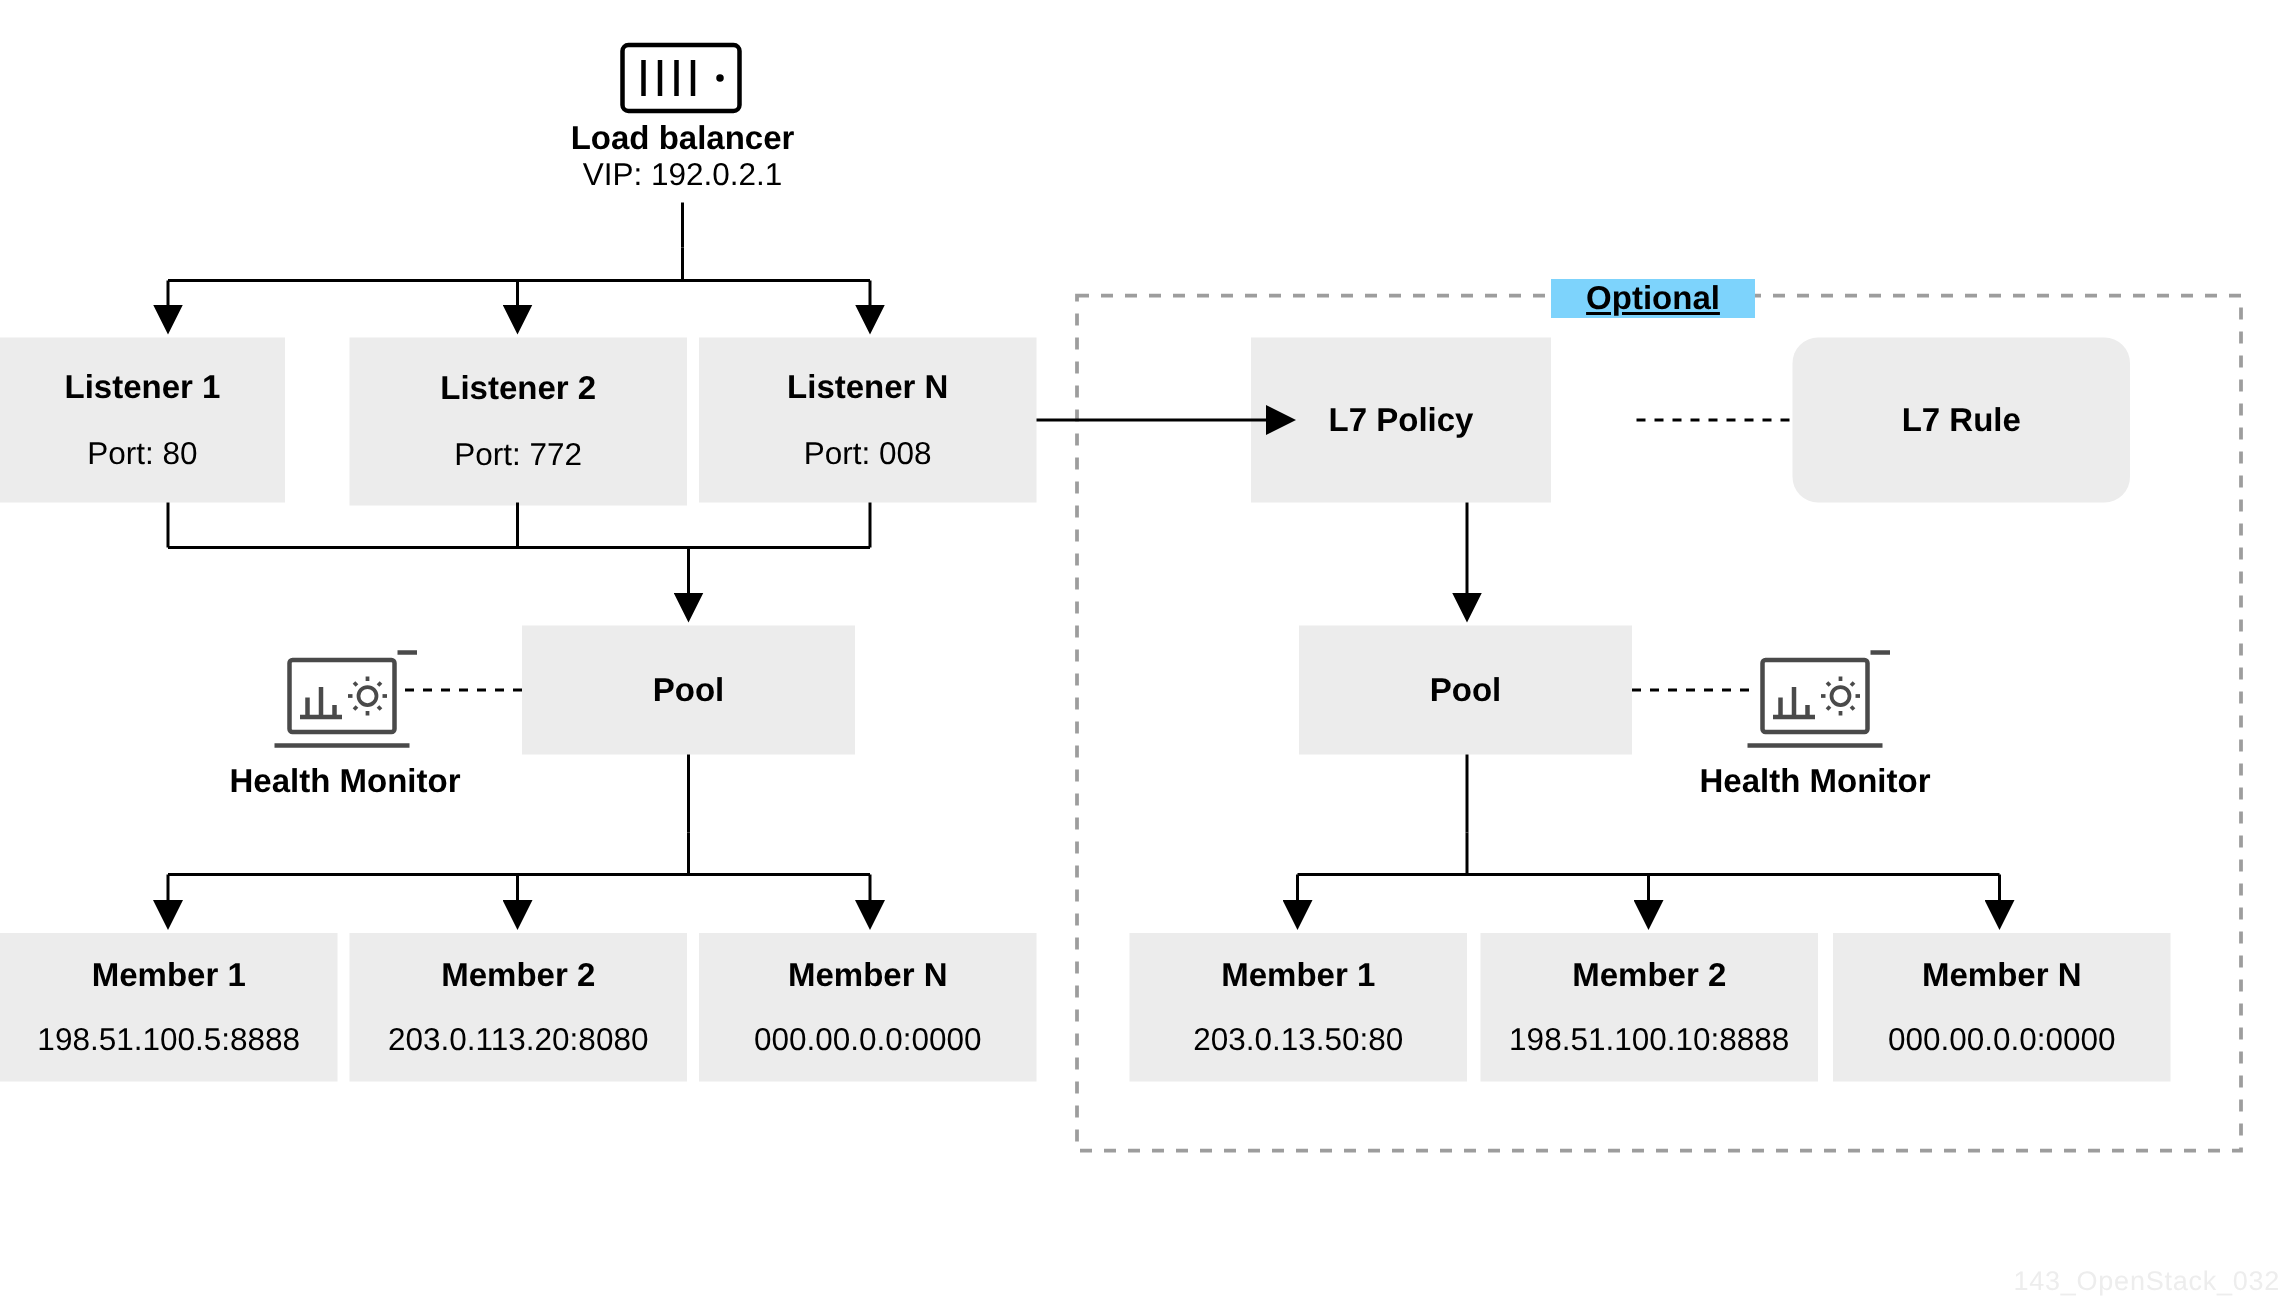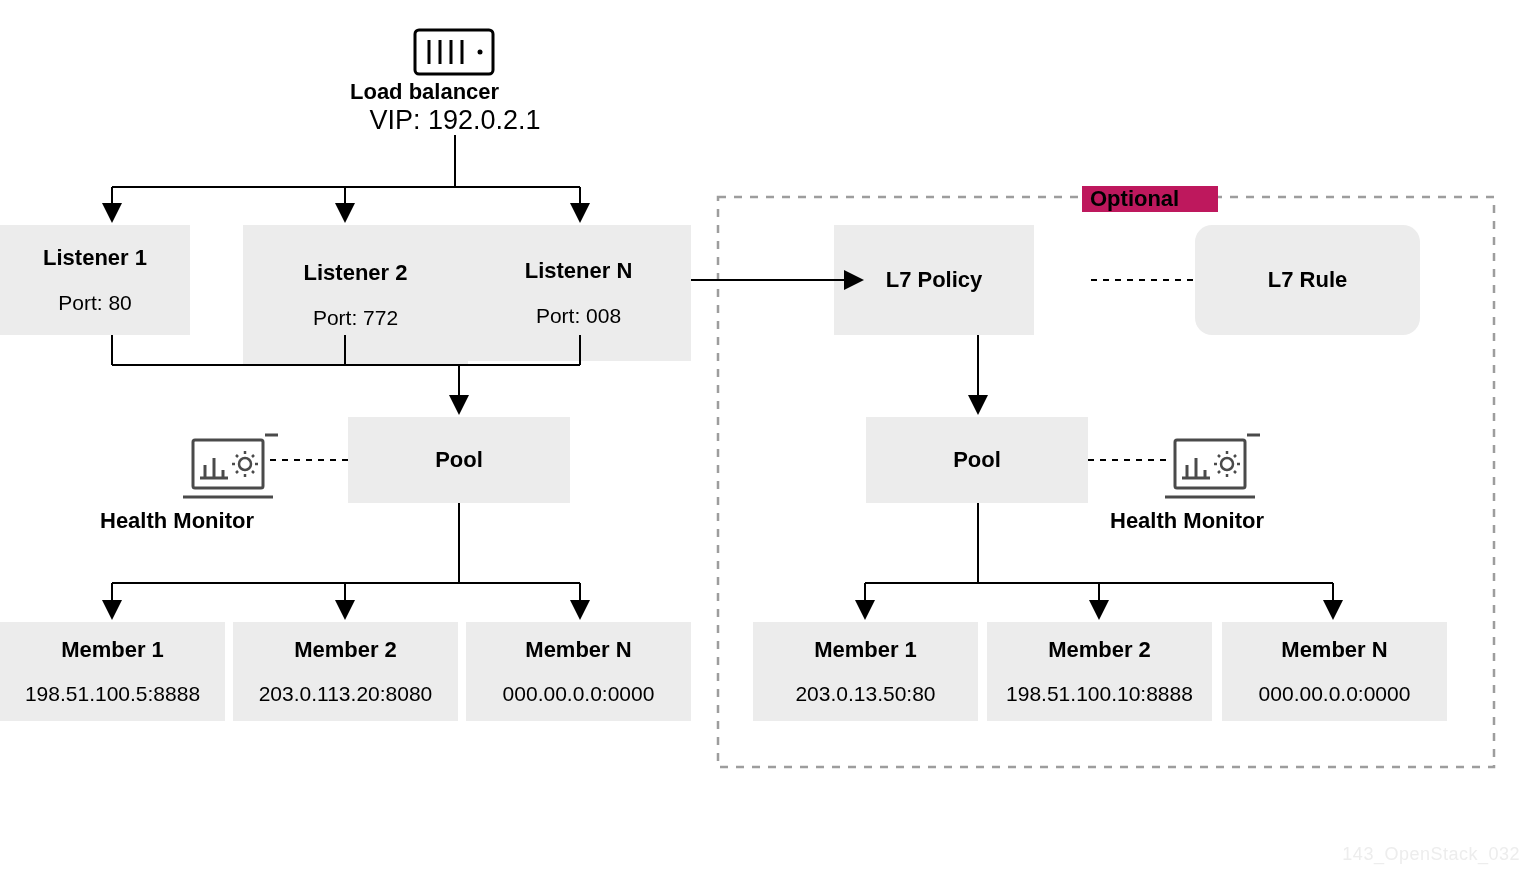--- a/index.html
+++ b/index.html
@@ -29,25 +29,26 @@
   .node-sub {
     font-weight: 400;
     font-size: 21px;
     line-height: 1.2;
     margin-top: 18px;
   }
   .label {
     position: absolute;
     font-weight: 700;
     font-size: 22px;
+    text-align: center;
   }
   .label-sub {
     position: absolute;
     font-weight: 400;
-    font-size: 27px;
+    font-size: 21px;
     text-align: center;
   }
   svg.arrows {
     position: absolute;
     top: 0; left: 0;
     width: 1520px;
     height: 873px;
     pointer-events: none;
   }
   .watermark {
@@ -63,25 +64,25 @@
 </head>
 <body>
 
 <div class="label" style="left:350px; top:79px; width:210px;">Load balancer</div>
 <div class="label-sub" style="left:350px; top:105px; width:210px;">VIP: 192.0.2.1</div>
 
 <div class="node" style="left:0px; top:225px; width:190px; height:110px;">
   <div class="node-title">Listener 1</div>
   <div class="node-sub">Port: 80</div>
 </div>
-<div class="node" style="left:243px; top:225px; width:225px; height:140px;">
+<div class="node" style="left:233px; top:225px; width:225px; height:112px;">
   <div class="node-title">Listener 2</div>
   <div class="node-sub">Port: 772</div>
 </div>
-<div class="node" style="left:466px; top:225px; width:225px; height:136px;text-align:center;">
+<div class="node" style="left:466px; top:225px; width:225px; height:110px;text-align:center;">
   <div class="node-title">Listener N</div>
   <div class="node-sub">Port: 008</div>
 </div>
 
 <div class="node" style="left:348px; top:417px; width:222px; height:86px;">
   <div class="node-title">Pool</div>
 </div>
 
 <div class="label" style="left:100px; top:508px; width:260px;">Health Monitor</div>
 
@@ -91,21 +92,21 @@
 </div>
 <div class="node" style="left:233px; top:622px; width:225px; height:99px;">
   <div class="node-title">Member 2</div>
   <div class="node-sub">203.0.113.20:8080</div>
 </div>
 <div class="node" style="left:466px; top:622px; width:225px; height:99px;">
   <div class="node-title">Member N</div>
   <div class="node-sub">000.00.0.0:0000</div>
 </div>
 
-<div class="label" style="left:1082px; top:186px; width:120px; background:#be185d; padding:0 8px; z-index:5;">Optional</div>
+<div class="label" style="left:1034px; top:186px; width:120px; background:#7dd3fc; padding:0 8px; z-index:5;text-decoration:underline;">Optional</div>
 
 <div class="node" style="left:834px; top:225px; width:200px; height:110px;">
   <div class="node-title">L7 Policy</div>
 </div>
 
 <div class="node" style="left:1195px; top:225px; width:225px; height:110px;border-radius:17px;">
   <div class="node-title">L7 Rule</div>
 </div>
 
 <div class="node" style="left:866px; top:417px; width:222px; height:86px;">

